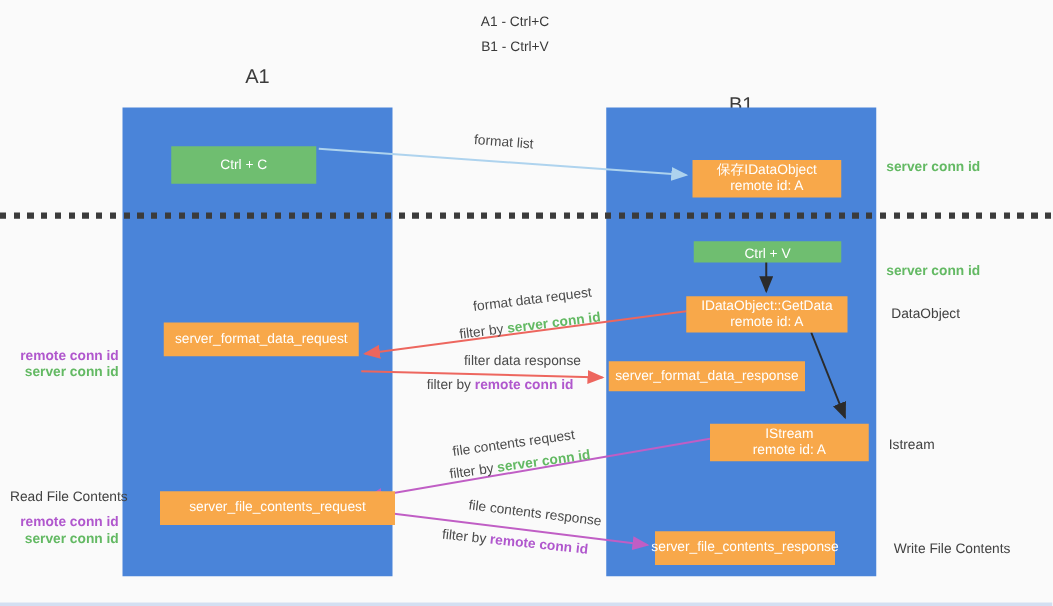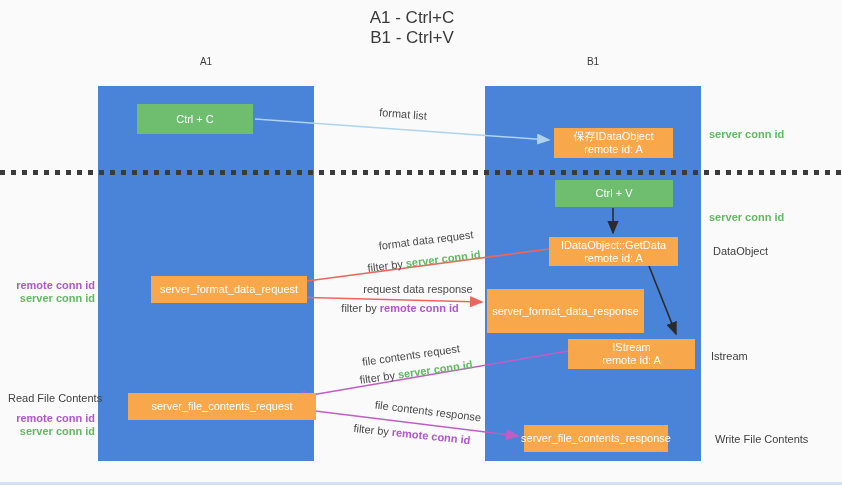--- a/index.html
+++ b/index.html
@@ -6,41 +6,41 @@
   html,body { width: 842px; height: 485px; }
   body {
     position: relative;
     width: 842px; height: 485px;
     background: #fafafa;
     font-family: "Liberation Sans", "DejaVu Sans", sans-serif;
     overflow: hidden;
   }
   .title {
     position: absolute; top: 8px; left: 0; width: 824px;
-    text-align: center; font-size: 17px; line-height: 20px; color: #3a3a3a;
+    text-align: center; font-size: 11px; line-height: 20px; color: #3a3a3a;
   }
   .col-header {
     position: absolute; top: 54px; width: 216px;
-    text-align: center; font-size: 10px; line-height: 15px; color: #3b3b3b;
+    text-align: center; font-size: 16px; line-height: 15px; color: #3b3b3b;
   }
   .column {
     position: absolute; top: 86px; width: 216px; height: 375px;
     background: var(--column-blue);
   }
   .dotline {
     position: absolute; left: 0; top: 170px; width: 842px; height: 5px;
     background: repeating-linear-gradient(90deg, #3b3b3b 0 5px, transparent 5px 11px);
   }
   .node {
     position: absolute; display: flex; flex-direction: column;
     align-items: center; justify-content: center;
     color: #ffffff; font-size: 11px; line-height: 13px; text-align: center;
     white-space: nowrap;
   }
-  .green  { background: var(--box-green); }
+  .green  { background: var(--box-green); margin-top: 13px; }
   .orange { background: var(--box-orange); }
   svg.arrows { position: absolute; left: 0; top: 0; pointer-events: none; }
   .ln { fill: none; stroke-width: 1.6; }
   .ln-red      { stroke: var(--arrow-red); }
   .ln-magenta  { stroke: var(--arrow-magenta); }
   .ln-blue     { stroke: var(--arrow-lightblue); }
   .ln-black    { stroke: var(--arrow-black); }
   .mk-red      { fill: var(--arrow-red); }
   .mk-magenta  { fill: var(--arrow-magenta); }
   .mk-blue     { fill: var(--arrow-lightblue); }
@@ -66,21 +66,21 @@
 <body>
 
 <div class="title">
   <div>A1 - Ctrl+C</div>
   <div>B1 - Ctrl+V</div>
 </div>
 
 <div class="col-header" style="left:98px;">
   <div>A1</div>
 </div>
-<div class="col-header" style="left:485px;">
+<div class="col-header" style="left:485px;margin-top:23px;">
   <div>B1</div>
 </div>
 
 <div class="column" style="left:98px;"></div>
 <div class="column" style="left:485px;"></div>
 
 <div class="dotline"></div>
 
 <svg class="arrows" width="842" height="485" viewBox="0 0 842 485">
   <defs>
@@ -106,50 +106,50 @@
   <line class="ln ln-magenta" x1="291" y1="408" x2="518" y2="436" marker-end="url(#mh-magenta)"></line>
 </svg>
 
 <div class="node green" style="left:137px;top:104px;width:116px;height:30px;">
   <span>Ctrl + C</span>
 </div>
 <div class="node orange" style="left:554px;top:128px;width:119px;height:30px;">
   <span>保存IDataObject</span>
   <span>remote id: A</span>
 </div>
-<div class="node green" style="left:555px;top:180px;width:118px;height:27px;">
+<div class="node green" style="left:555px;top:180px;width:118px;height:17px;justify-content:flex-end;">
   <span>Ctrl + V</span>
 </div>
 <div class="node orange" style="left:549px;top:237px;width:129px;height:29px;">
   <span>IDataObject::GetData</span>
   <span>remote id: A</span>
 </div>
-<div class="node orange" style="left:131px;top:276px;width:156px;height:27px;margin-left:20px;">
+<div class="node orange" style="left:131px;top:258px;width:156px;height:27px;">
   <span>server_format_data_request</span>
 </div>
-<div class="node orange" style="left:487px;top:289px;width:157px;height:44px;">
+<div class="node orange" style="left:487px;top:289px;width:157px;height:24px;">
   <span>server_format_data_response</span>
 </div>
 <div class="node orange" style="left:568px;top:339px;width:127px;height:30px;">
   <span>IStream</span>
   <span>remote id: A</span>
 </div>
 <div class="node orange" style="left:128px;top:393px;width:188px;height:27px;">
   <span>server_file_contents_request</span>
 </div>
 <div class="node orange" style="left:524px;top:425px;width:144px;height:27px;">
   <span>server_file_contents_response</span>
 </div>
 
 <div class="alabel" style="left:403px;top:114px;--r:4.5deg;">format list</div>
 <div class="alabel" style="left:426px;top:240px;--r:-7deg;">format data request</div>
 <div class="alabel" style="left:424px;top:261px;--r:-7deg;">
   <span>filter by </span><span class="green-t">server conn id</span>
 </div>
-<div class="alabel" style="left:418px;top:289px;--r:0deg;">request data response</div>
+<div class="alabel" style="left:418px;top:289px;--r:0deg;">filter data response</div>
 <div class="alabel" style="left:400px;top:308px;--r:0deg;">
   <span>filter by </span><span class="purple-t">remote conn id</span>
 </div>
 <div class="alabel" style="left:411px;top:355px;--r:-8deg;">file contents request</div>
 <div class="alabel" style="left:416px;top:372px;--r:-8deg;">
   <span>filter by </span><span class="green-t">server conn id</span>
 </div>
 <div class="alabel" style="left:428px;top:411px;--r:7deg;">file contents response</div>
 <div class="alabel" style="left:412px;top:434px;--r:6deg;">
   <span>filter by </span><span class="purple-t">remote conn id</span>

